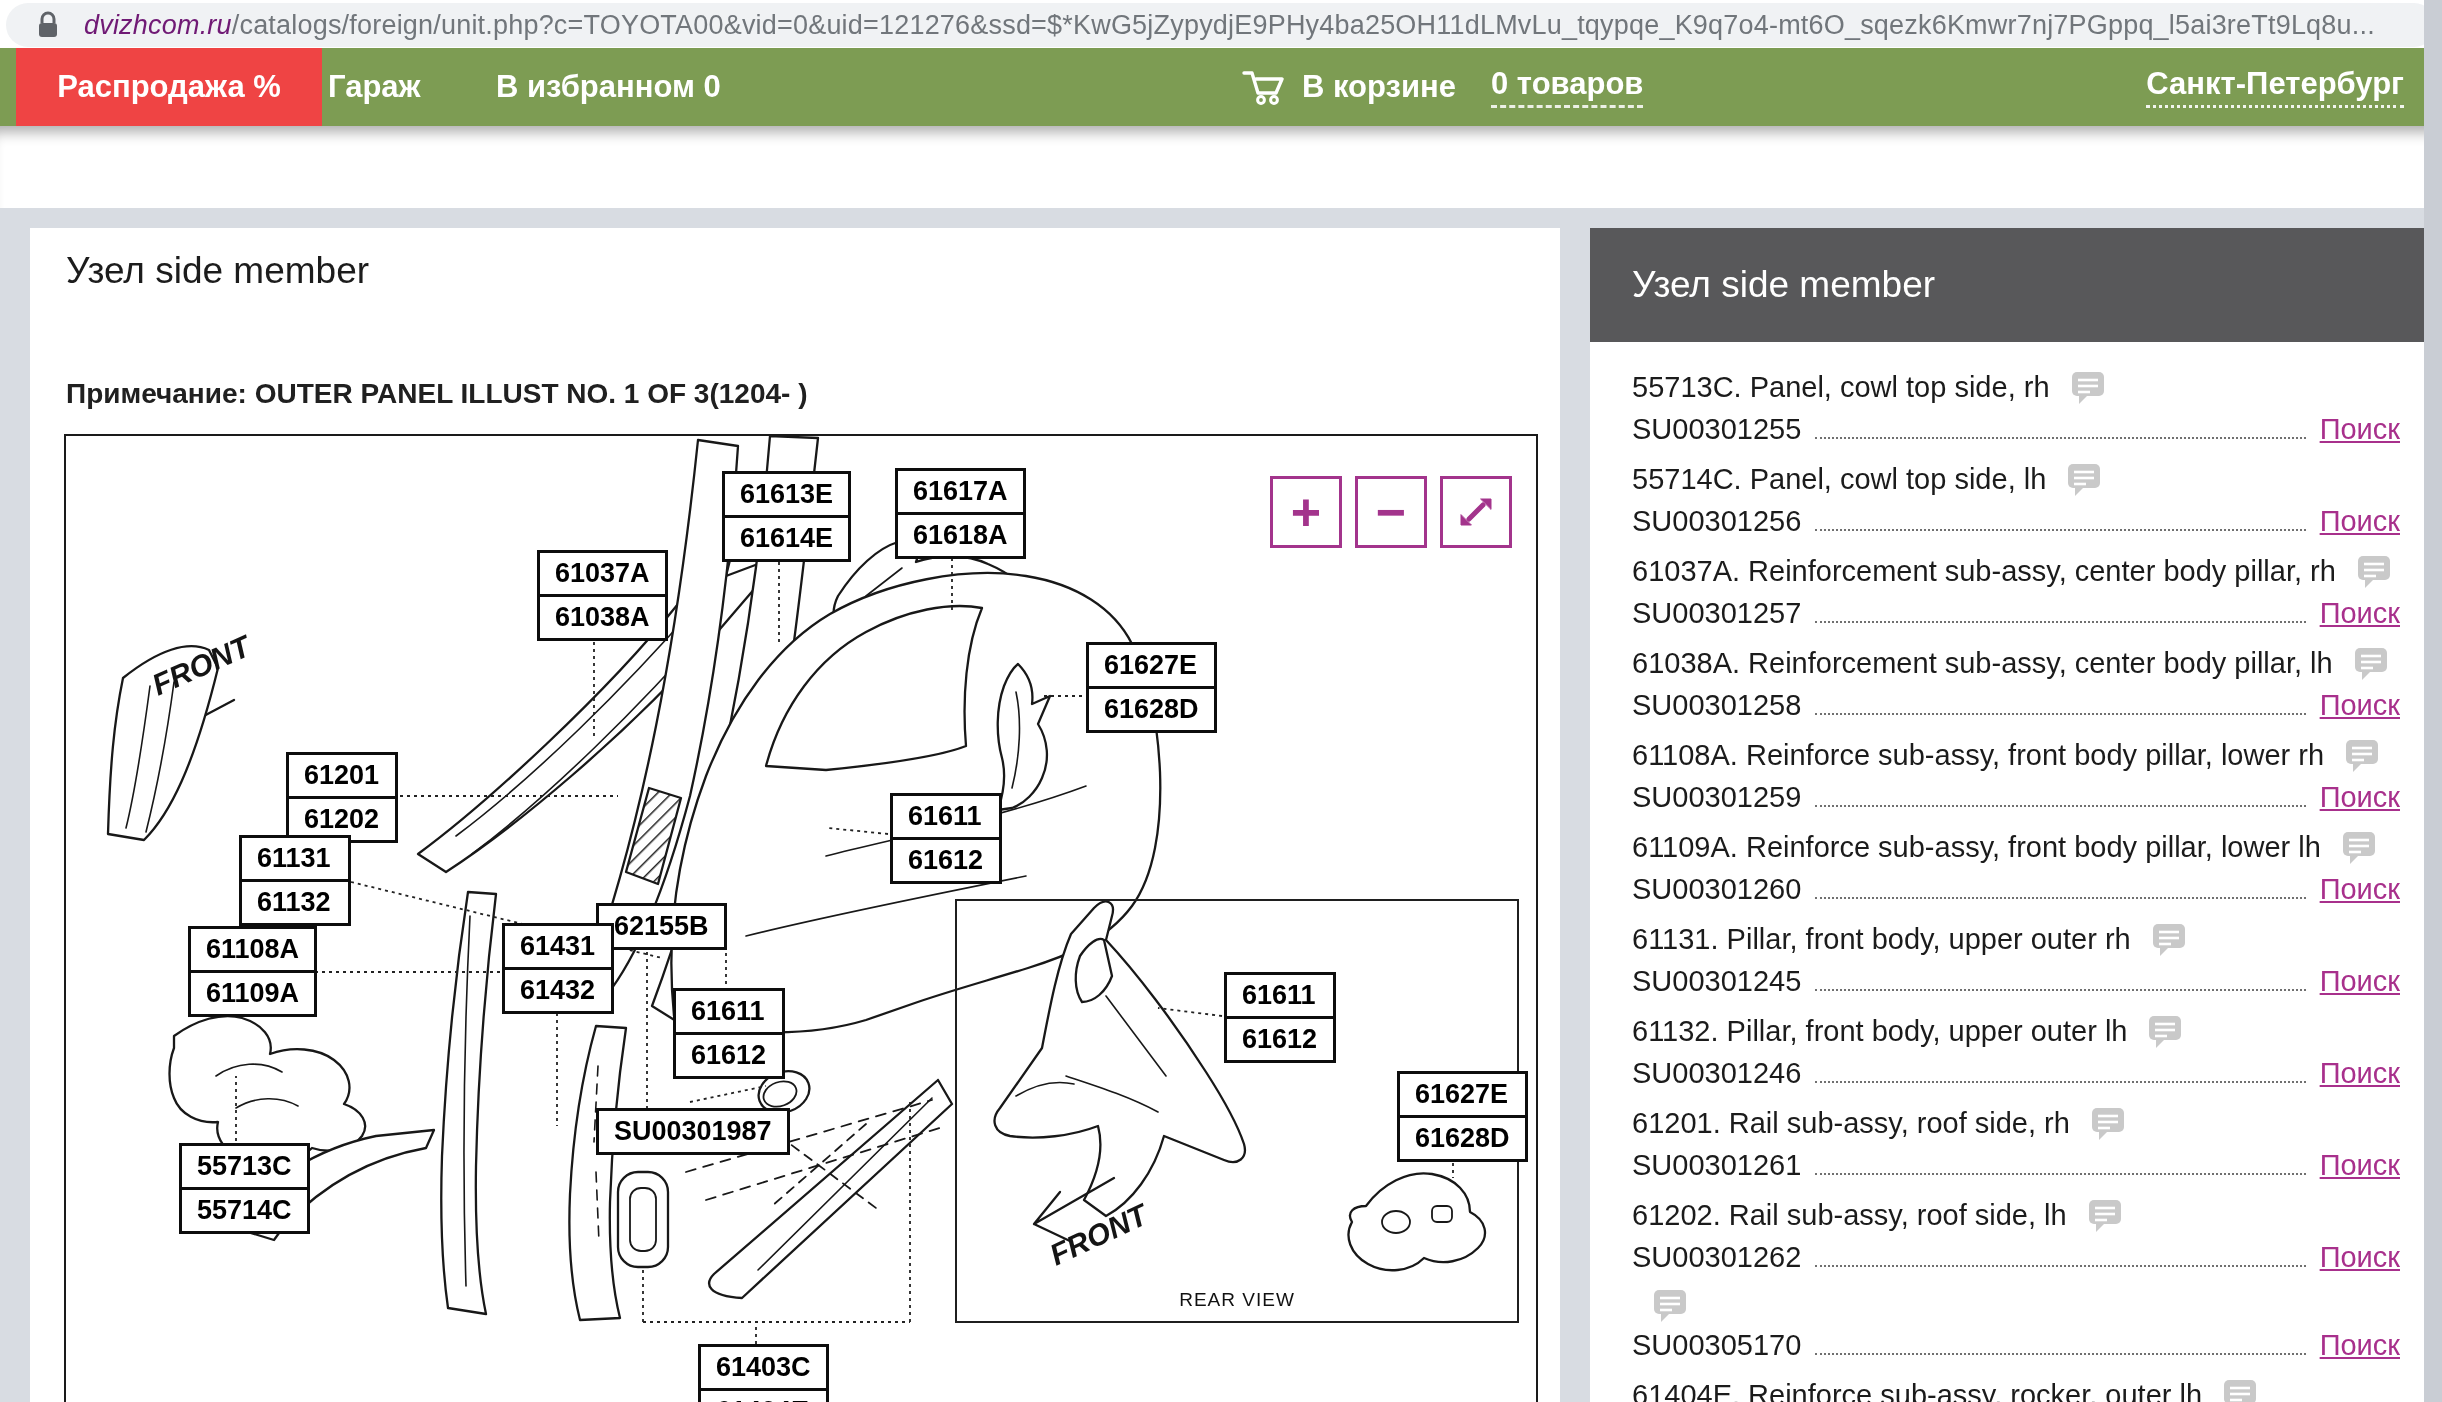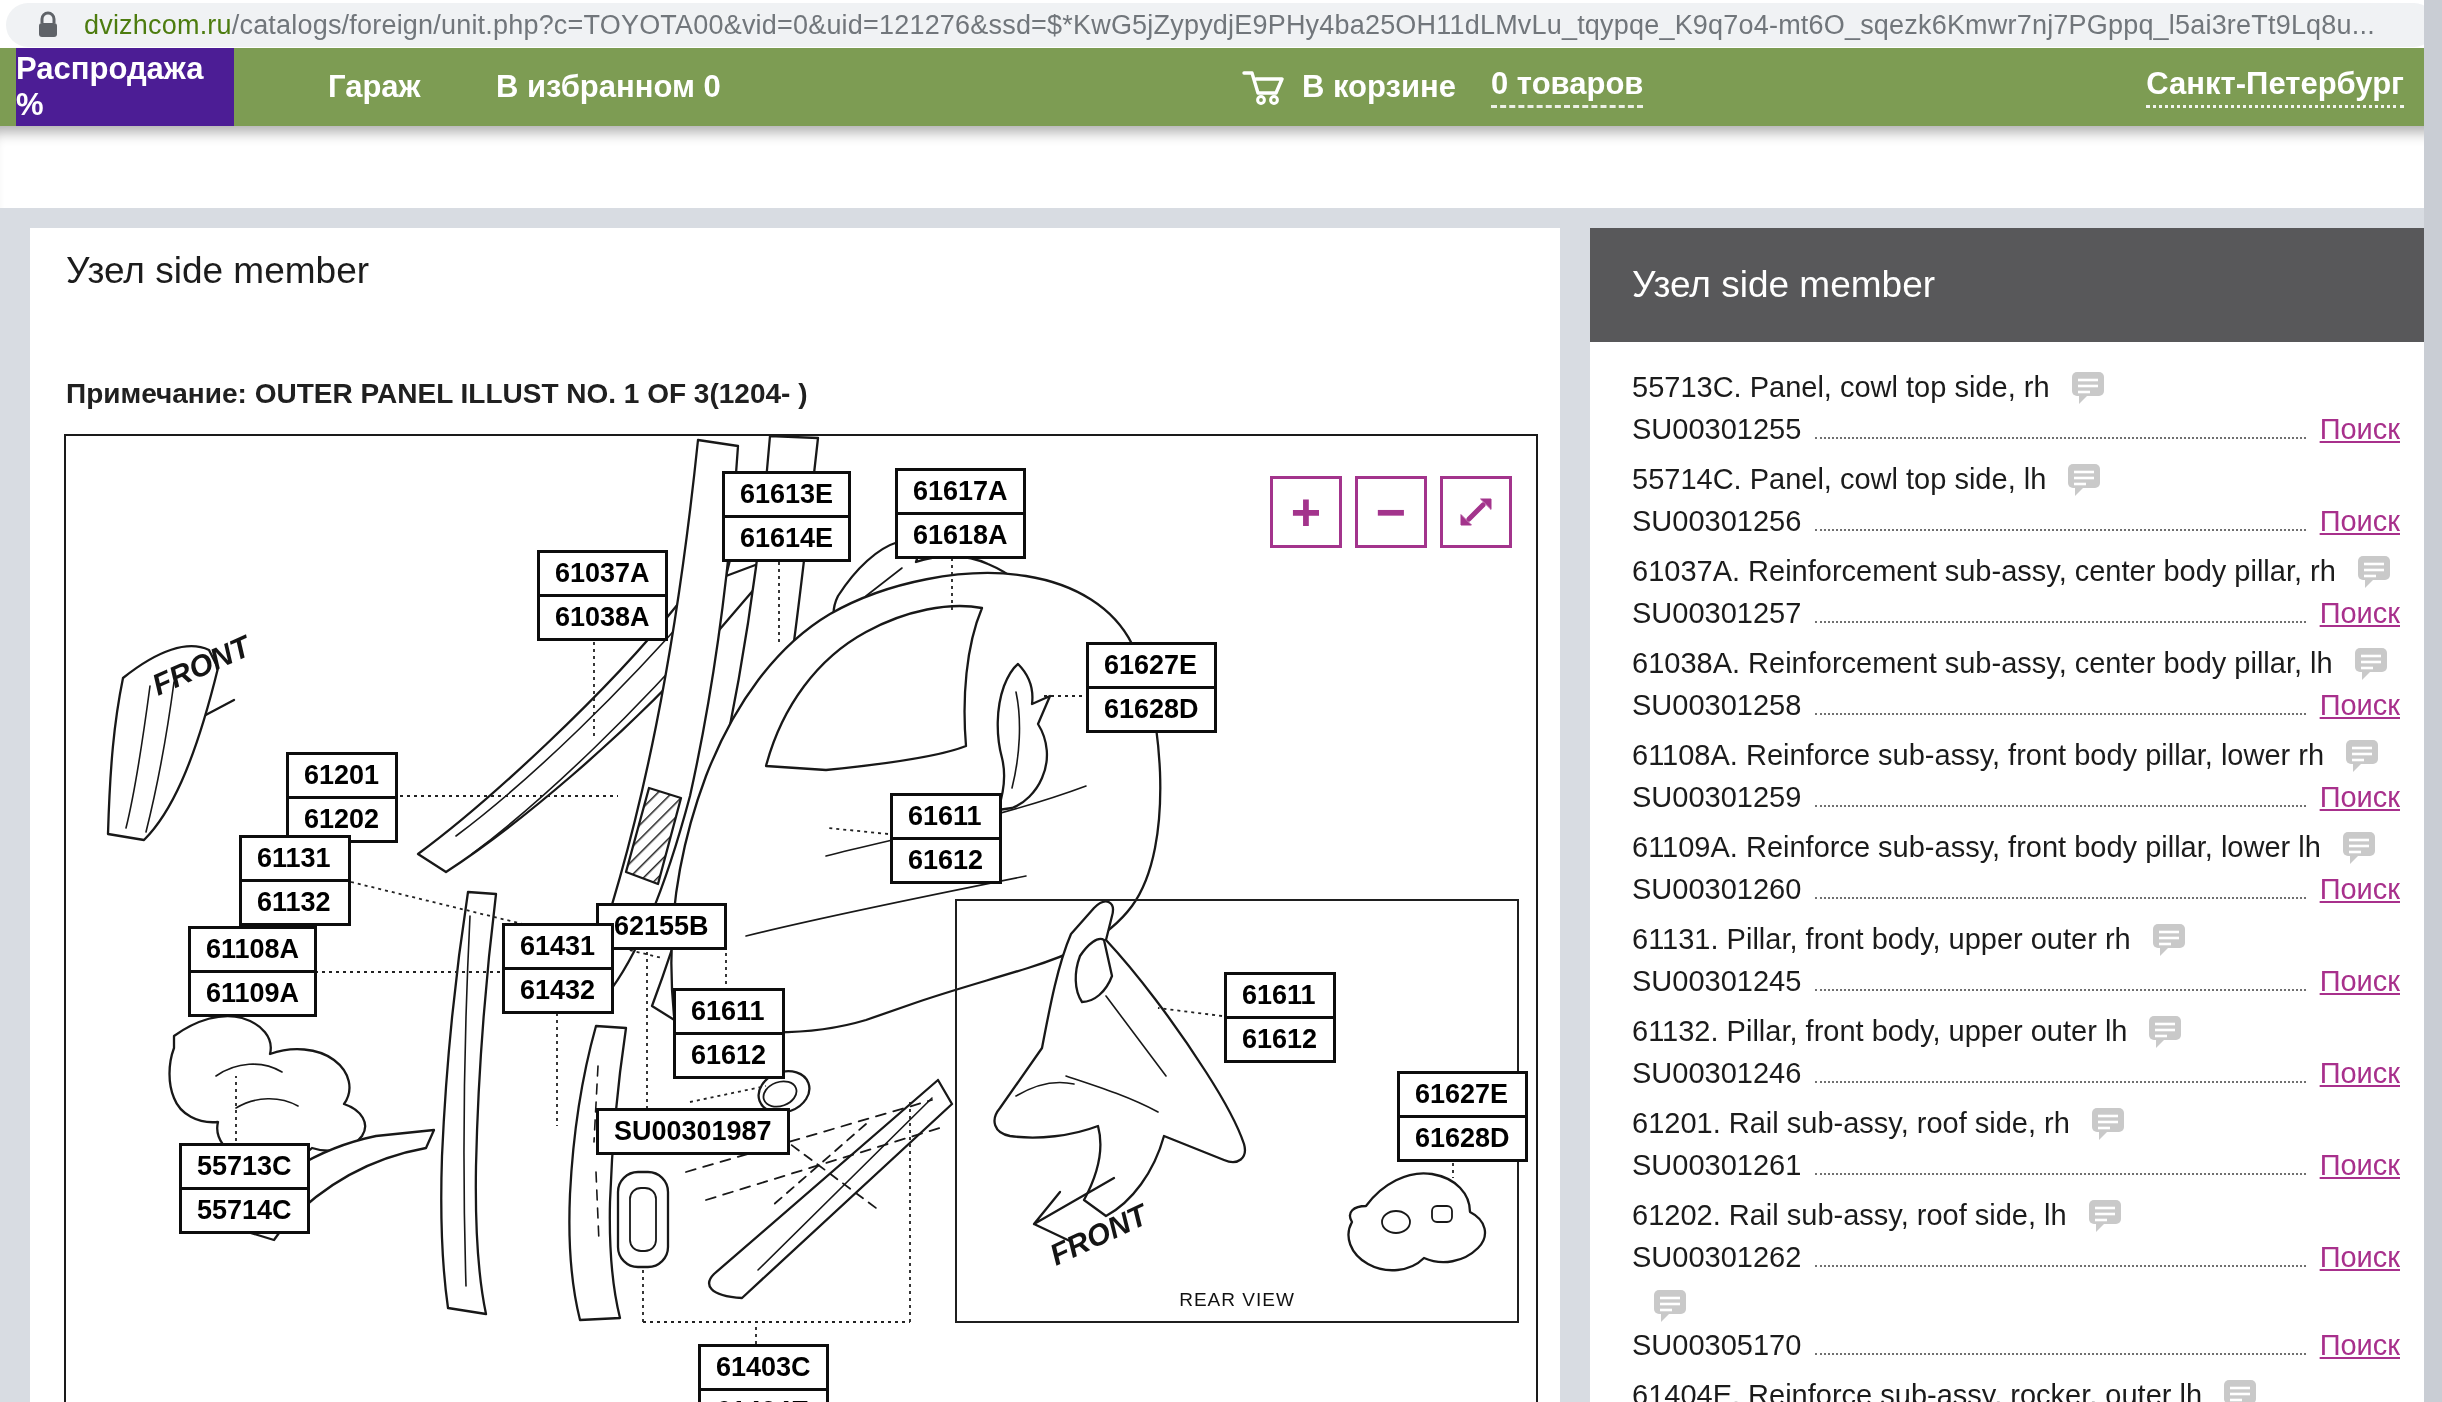--- a/index.html
+++ b/index.html
@@ -4,26 +4,26 @@
 <style>
   html,body{margin:0;padding:0;}
   body{font-family:"Liberation Sans",sans-serif;}
   #stage{position:relative;width:2442px;height:1402px;background:#d8dce2;overflow:hidden;}
 
   
   .browser-bar{position:absolute;left:0;top:0;width:2442px;height:48px;background:#ffffff;}
   .omnibox{position:absolute;left:6px;top:3px;right:6px;height:44px;background:#f0f2f4;border-radius:22px;display:flex;align-items:center;overflow:hidden;}
   .lock{margin-left:28px;flex:0 0 auto;}
   .url-text{margin-left:22px;font-size:27px;white-space:nowrap;letter-spacing:.2px;}
-  .url-domain{color:#4d7c0f;}
+  .url-domain{color:#701a75;font-style:italic;}
   .url-path{color:#71767b;}
 
   
   .nav{position:absolute;left:0;top:48px;width:2442px;height:78px;background:#7d9c53;color:#fff;font-weight:700;font-size:31px;}
-  .nav-sale{position:absolute;left:16px;top:0;width:218px;height:78px;background:#4c1d95;display:flex;align-items:center;justify-content:center;cursor:pointer;}
+  .nav-sale{position:absolute;left:16px;top:0;width:306px;height:78px;background:#ef4444;display:flex;align-items:center;justify-content:center;cursor:pointer;}
   .nav-item{position:absolute;top:0;height:78px;display:flex;align-items:center;cursor:pointer;}
   .nav-garage{left:328px;}
   .nav-fav{left:496px;}
   .nav-cart{left:1242px;}
   .cart-icon{margin-right:16px;}
   .nav-count{left:1491px;}
   .nav-count span{border-bottom:3px dashed rgba(255,255,255,.85);padding-bottom:3px;}
   .nav-city{right:38px;}
   .nav-city span{border-bottom:3px dotted rgba(255,255,255,.9);padding-bottom:3px;}
 

